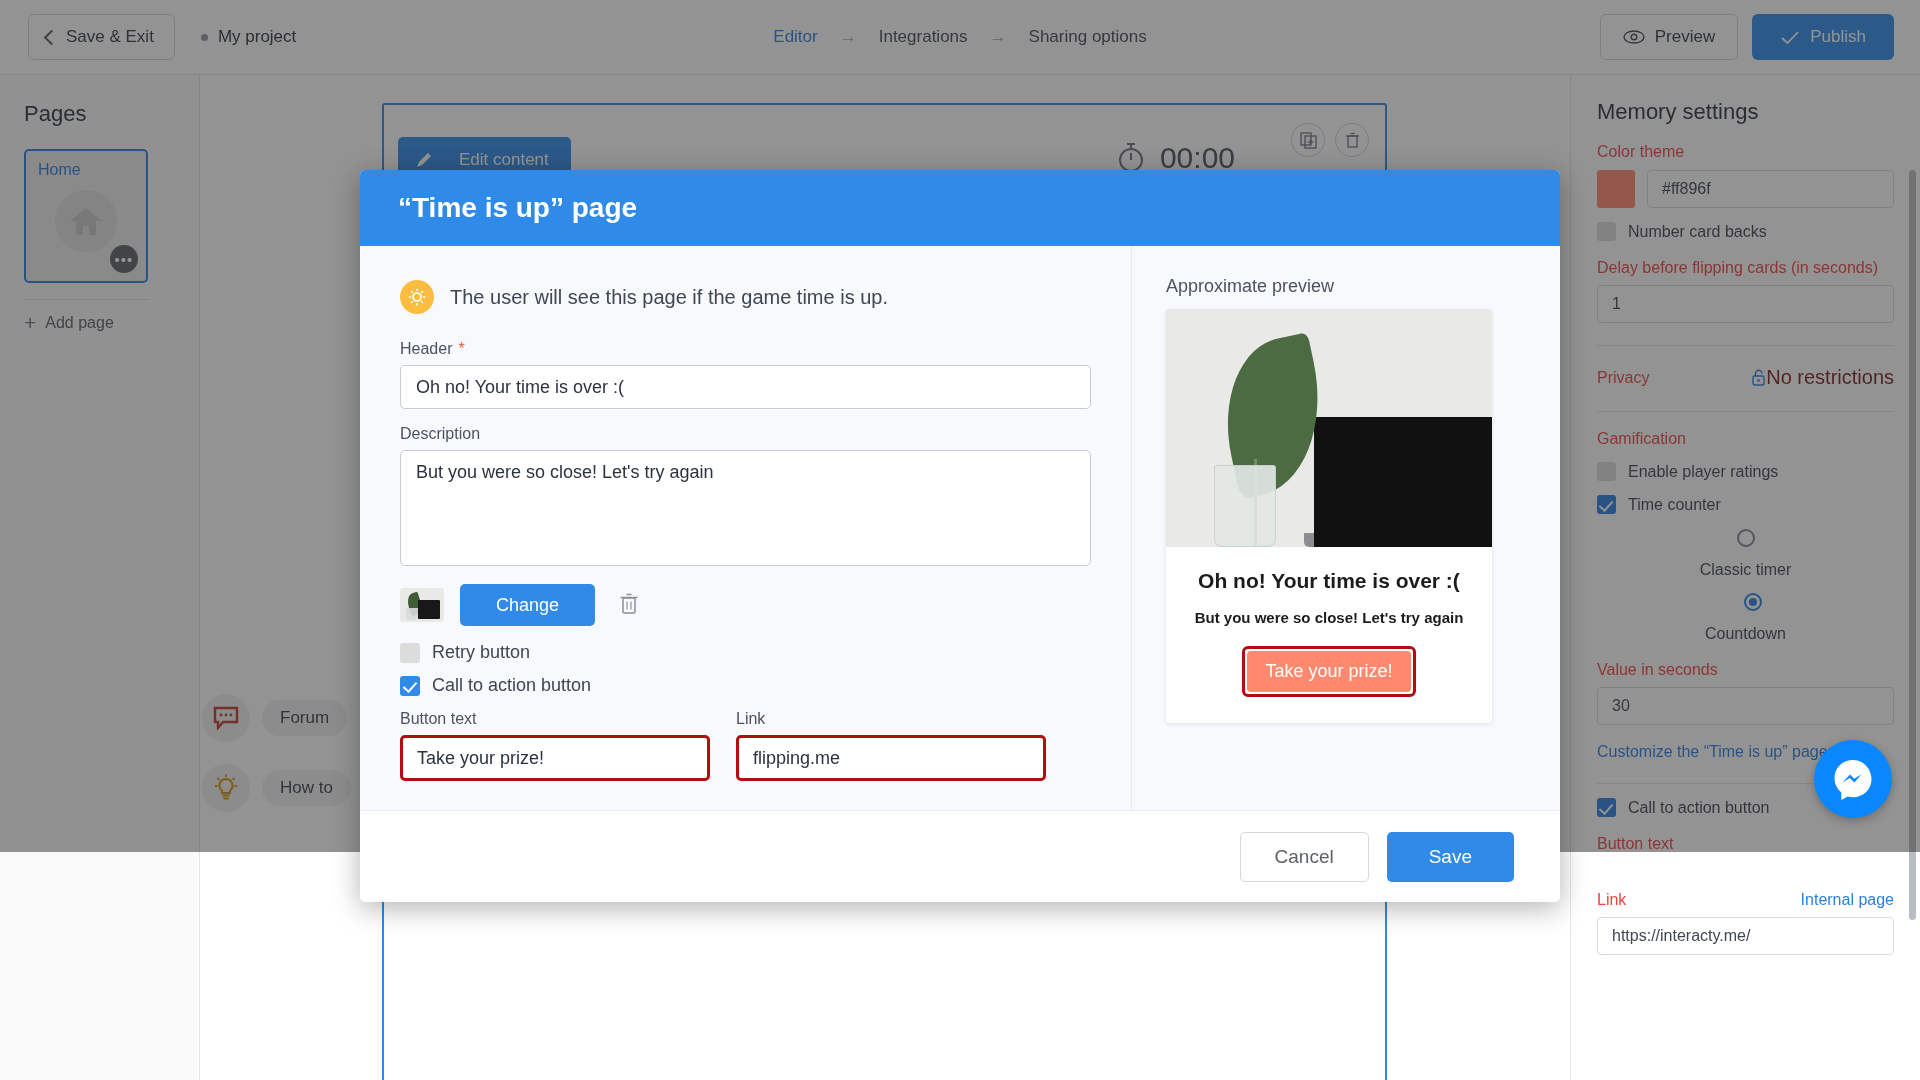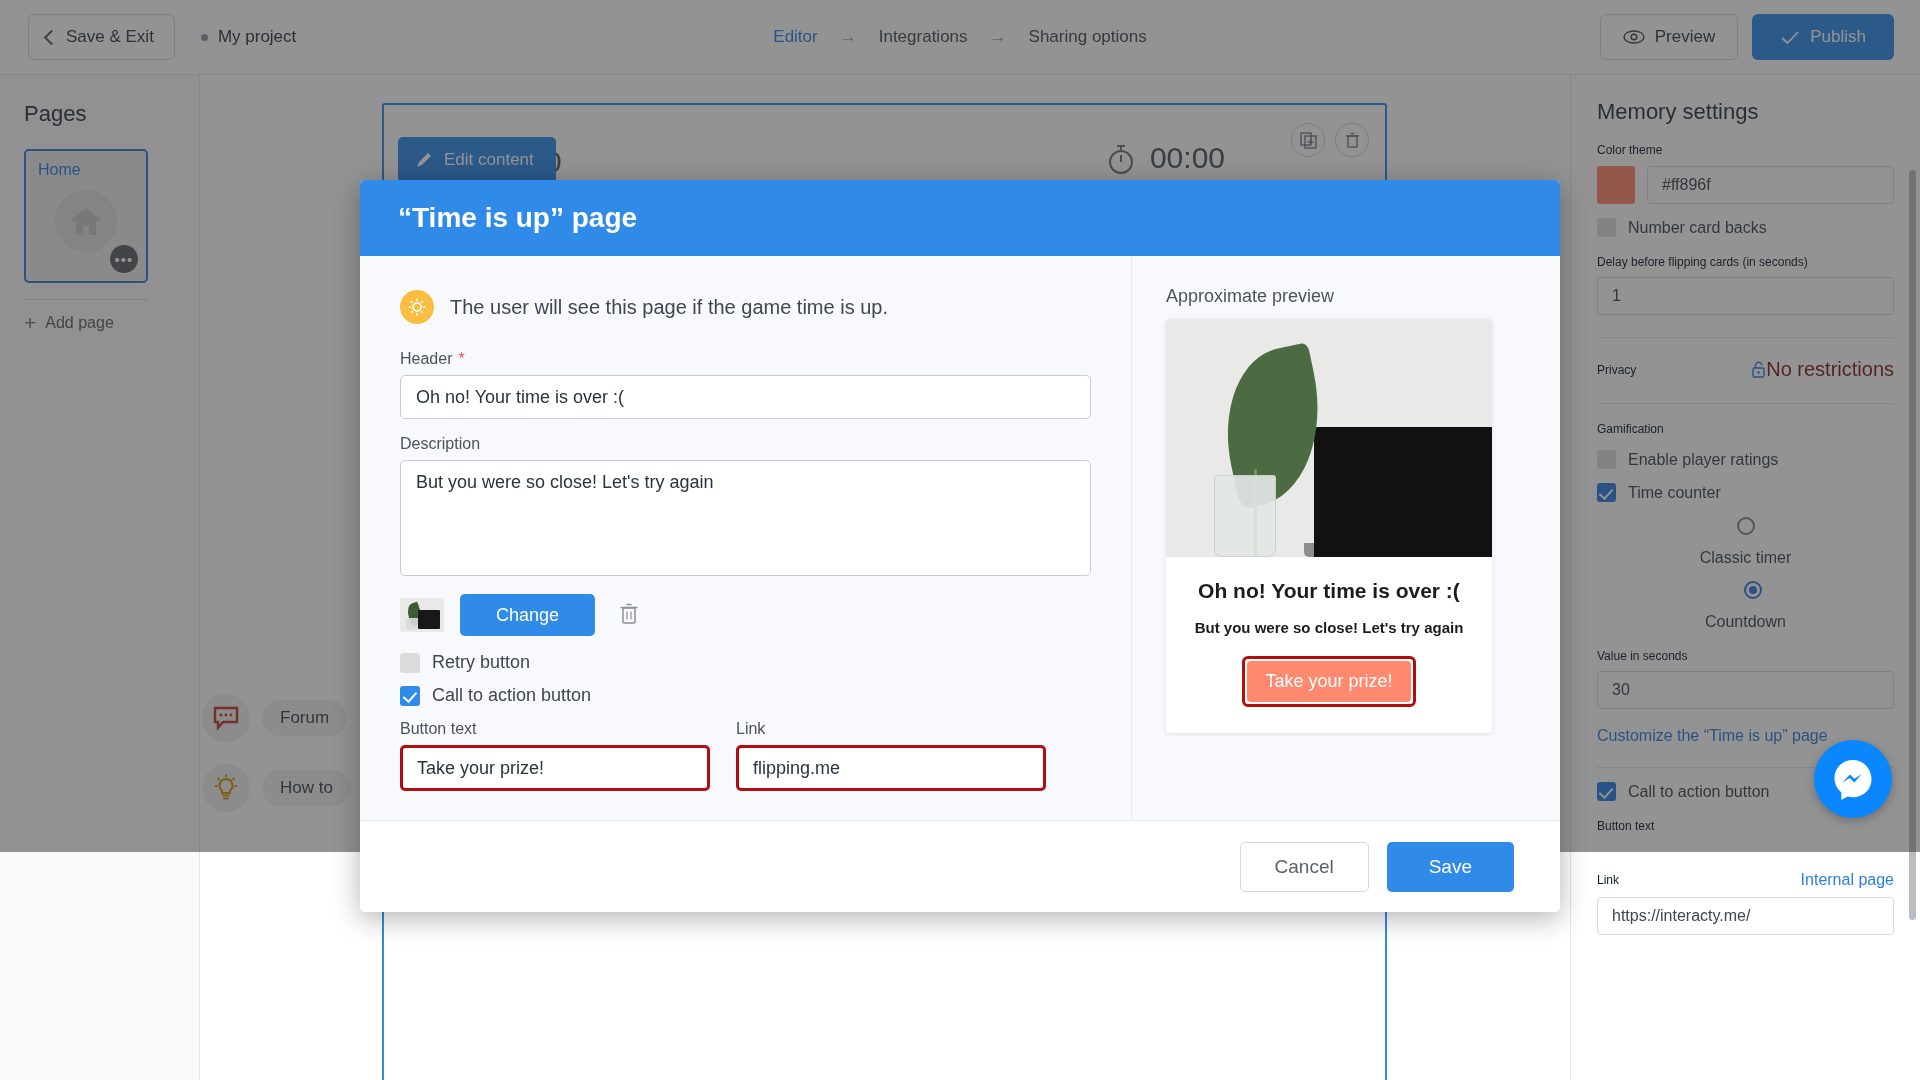--- a/index.html
+++ b/index.html
@@ -93,39 +93,39 @@
 
   
   .canvas { position: absolute; top: 75px; left: 200px; width: 1370px; height: 1005px; background: #fff; }
   .widget-frame {
     position: absolute; left: 182px; top: 28px; width: 1005px; height: 985px;
     border: 2px solid #2f8ae8; border-radius: 3px; background: #ffffff;
   }
   .edit-content-btn {
     position: absolute; left: 14px; top: 32px; height: 46px; padding: 0 22px 0 16px;
     background: #2f8ae8; border-radius: 5px; color: #fff; font-size: 17px;
-    display: flex; align-items: center; gap: 11px; cursor: pointer; z-index: 2;
+    display: flex; align-items: center; gap: 26px; cursor: pointer; z-index: 2;
   }
   .widget-toolbar { position: absolute; right: 16px; top: 18px; display: flex; gap: 10px; z-index: 2; }
   .wt-btn {
     width: 34px; height: 34px; border-radius: 50%; border: 1px solid #cfd3d8; background: #fff;
     display: flex; align-items: center; justify-content: center; cursor: pointer;
   }
   .moves-label { position: absolute; left: 56px; top: 40px; font-size: 30px; color: #4b5361; }
-  .timer-group { position: absolute; right: 160px; top: 36px; display: flex; align-items: flex-end; gap: 14px; }
+  .timer-group { position: absolute; right: 150px; top: 36px; display: flex; align-items: flex-start; gap: 14px; }
   .timer-text { font-size: 30px; color: #4b5361; }
 
   
   .right-panel {
     position: absolute; top: 75px; right: 0; width: 350px; height: 1005px;
     background: #ffffff; border-left: 1px solid #e6e6e6; overflow: hidden;
   }
   .rp-title { margin: 24px 0 0 26px; font-size: 22px; color: #2b3340; }
   .rp-section { padding: 0 26px; }
-  .rp-label { font-size: 12px; color: #0f172a; margin-top: 18px; }
+  .rp-label { font-size: 16px; color: #ef4444; margin-top: 18px; }
   .color-row { display: flex; align-items: center; gap: 12px; margin-top: 9px; }
   .color-swatch { width: 38px; height: 38px; border-radius: 3px; background: #ff896f; }
   .rp-input {
     flex: 1; height: 38px; border: 1px solid #d7dade; border-radius: 4px;
     background: #fff; display: flex; align-items: center; padding-left: 14px;
     font-size: 16px; color: #3f4752;
   }
   .rp-input-full { width: 100%; height: 38px; border: 1px solid #d7dade; border-radius: 4px;
     background:#fff; display:flex; align-items:center; padding-left:14px; font-size:16px; color:#3f4752; margin-top:8px;}
   .cb-row { display: flex; align-items: center; gap: 12px; margin-top: 14px; font-size: 16px; color: #3f4752; }
@@ -145,21 +145,21 @@
                      border-radius:50%; background:#2b7fe0; }
   .rp-link { color: #2b7fe0; font-size: 16px; margin-top: 18px; display: inline-block; cursor: pointer; }
   .rp-scroll {
     position: absolute; right: 4px; top: 95px; width: 7px; height: 750px;
     border-radius: 4px; background: #b9bcc0;
   }
 
   
   .overlay { position: absolute; inset: 0; background: rgba(40,40,40,0.5); z-index: 20; }
   .modal {
-    position: absolute; left: 360px; top: 180px; width: 1200px; height: 732px;
+    position: absolute; left: 360px; top: 170px; width: 1200px; height: 732px;
     background: #f7f9fc; border-radius: 5px; z-index: 21; overflow: hidden;
     box-shadow: 0 6px 28px rgba(0,0,0,0.30);
     display: flex; flex-direction: column;
   }
   .modal-head {
     height: 76px; background: #2f8ae8; display: flex; align-items: center;
     padding-left: 38px; flex: none;
   }
   .modal-title { color: #fff; font-size: 28px; font-weight: bold; }
   .modal-body { flex: 1; display: flex; }

